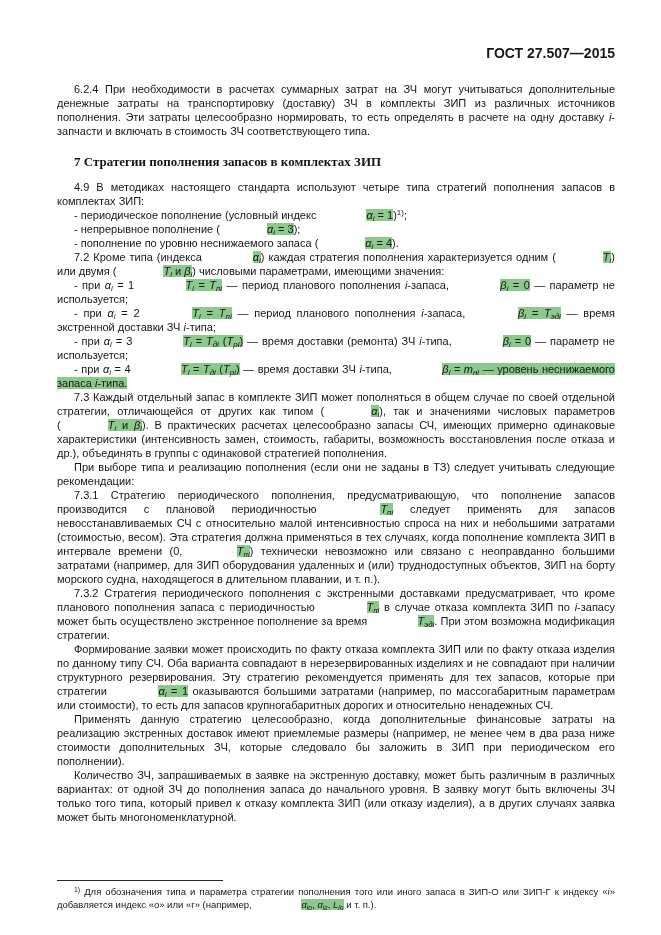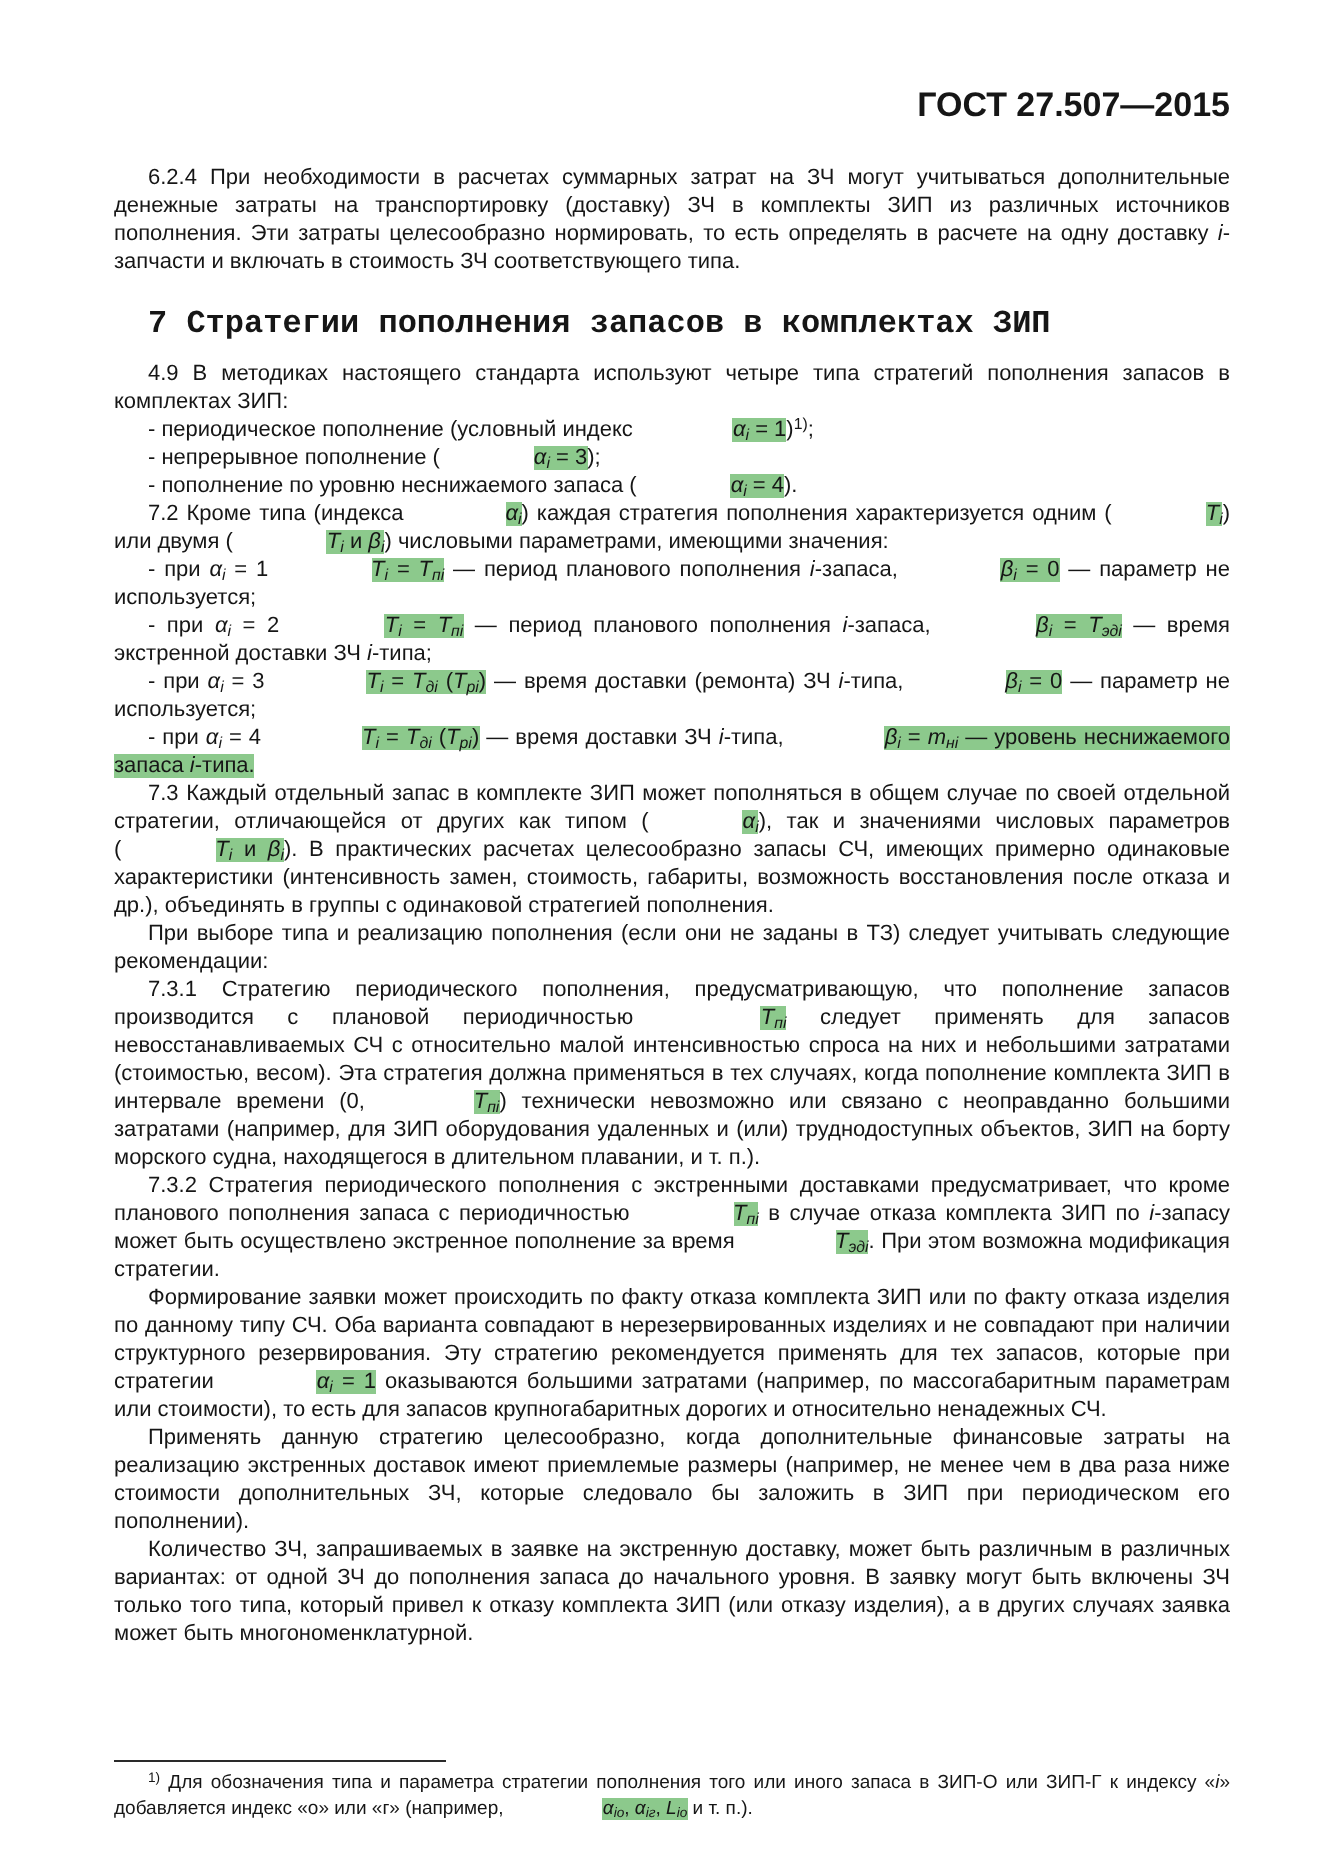--- a/index.html
+++ b/index.html
@@ -12,31 +12,31 @@
     padding: 46px 46px 0 57px;
     font-family: "Liberation Sans", sans-serif;
     font-size: 11px;
     line-height: 14px;
     color: #161616;
     overflow: hidden;
   }
   .doc-header {
     text-align: right;
     font-weight: bold;
-    font-size: 17px;
+    font-size: 14px;
     margin-bottom: 22px;
   }
   .body-text p {
     margin: 0;
     text-align: justify;
     text-indent: 17px;
   }
   .section-title {
-    font-family: Liberation Mono, monospace;
-    font-size: 16px;
+    font-family: Liberation Serif, serif;
+    font-size: 13px;
     font-weight: bold;
     margin: 17px 0 11px 0;
     text-indent: 17px;
     text-align: left;
   }
   sub { font-size: 0.72em; line-height: 0; vertical-align: -0.25em; }
   sup { font-size: 0.72em; line-height: 0; vertical-align: 0.45em; }
   i { font-style: italic; }
   .hl { background-color: var(--hl, #8cc98c); margin-left: 47px; }
   .footer {

